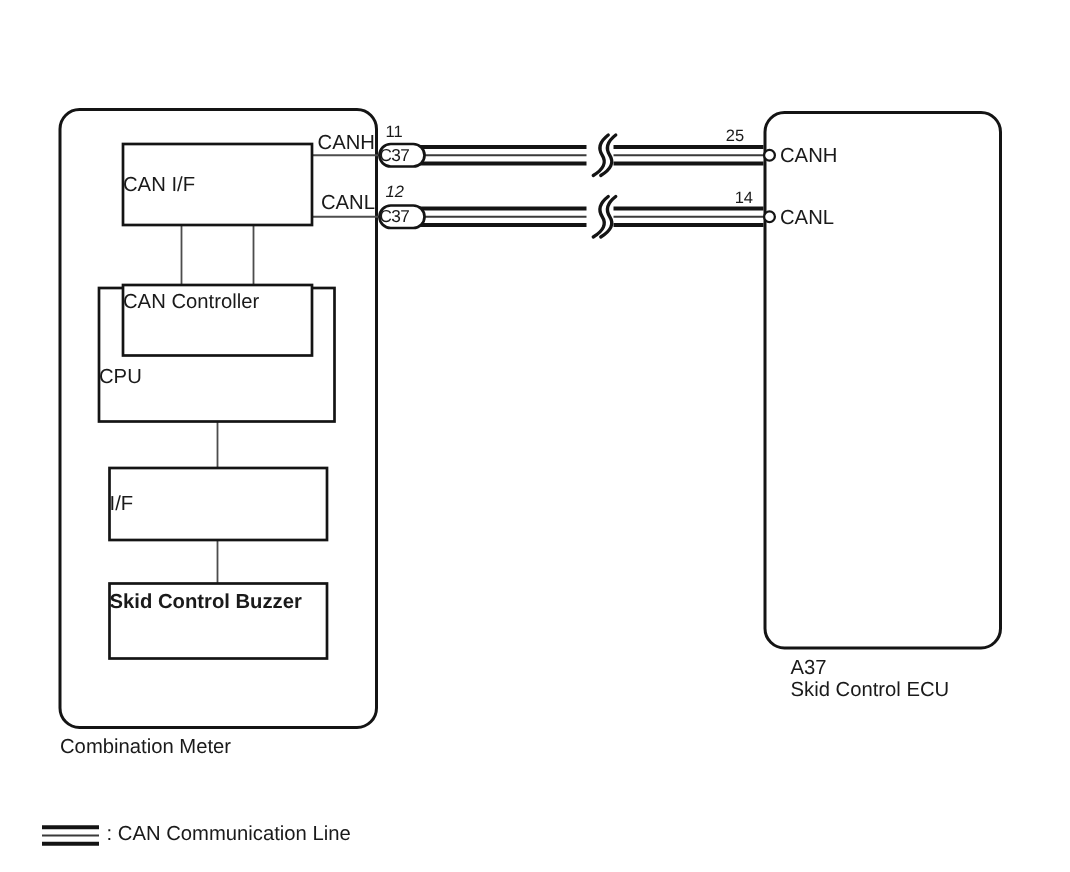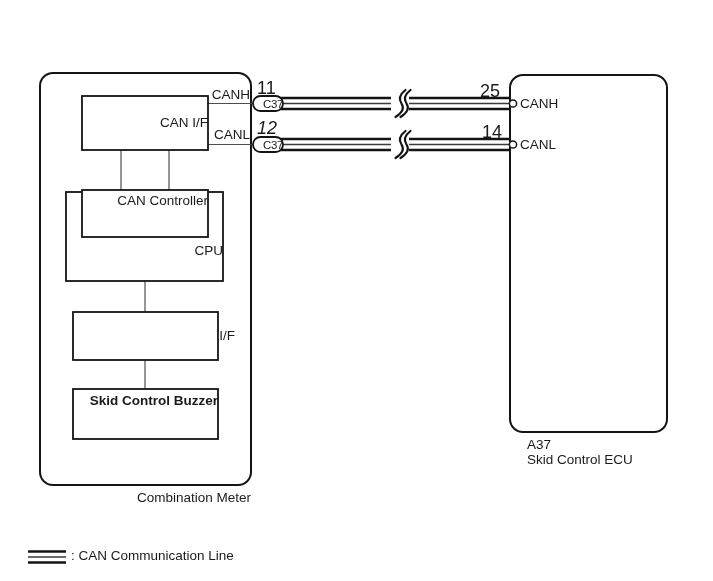--- a/index.html
+++ b/index.html
@@ -2,23 +2,23 @@
 <html><head>
 <meta charset="utf-8">
 <style>
   html,body{margin:0;padding:0;background:#fff;}
   .canvas{
     position:relative;width:713px;height:581px;background:#ffffff;
     font-family:"Liberation Sans",sans-serif;color:#1a1a1a;overflow:hidden;
   }
   .canvas svg{position:absolute;left:0;top:0;}
   .t{position:absolute;font-size:13.5px;line-height:14px;white-space:nowrap;}
-  .tc{text-align:right;}
+  .tc{text-align:left;}
   .tr{text-align:right;}
-  .pin{font-size:18px;}
+  .pin{font-size:11px;}
   .conn{font-size:11.5px;letter-spacing:-0.4px;line-height:13px;}
   .ecu-label{line-height:14.5px;}
 </style>
 </head>
 <body>
 
 <div class="canvas">
 
   <svg width="713" height="581" viewBox="0 0 713 581">
 
@@ -67,21 +67,21 @@
     <g>
       <line x1="28" y1="551.5" x2="66" y2="551.5" stroke="#141414" stroke-width="2.6"></line>
       <line x1="28" y1="557" x2="66" y2="557" stroke="#3a3a3a" stroke-width="1.4"></line>
       <line x1="28" y1="562.5" x2="66" y2="562.5" stroke="#141414" stroke-width="2.6"></line>
     </g>
   </svg>
 
   <div class="t tc" style="left:82px;top:116px;width:126px;">CAN I/F</div>
   <div class="t tc" style="left:82px;top:194px;width:126px;">CAN Controller</div>
   <div class="t tc" style="left:66px;top:244px;width:157px;">CPU</div>
-  <div class="t tc" style="left:73px;top:329px;width:145px;padding-left:17px;">I/F</div>
+  <div class="t tc" style="left:73px;top:329px;width:145px;">I/F</div>
   <div class="t tc" style="left:73px;top:394px;width:145px;font-weight:bold;">Skid Control Buzzer</div>
   <div class="t tc" style="left:40px;top:491px;width:211px;">Combination Meter</div>
 
   <div class="t tr" style="left:190px;top:88px;width:60px;">CANH</div>
   <div class="t tr" style="left:190px;top:128px;width:60px;">CANL</div>
   <div class="t pin" style="left:257px;top:81px;">11</div>
   <div class="t pin" style="left:257px;top:121px;font-style:italic;">12</div>
   <div class="t tc conn" style="left:253px;top:97.5px;width:30px;">C37</div>
   <div class="t tc conn" style="left:253px;top:138.5px;width:30px;">C37</div>
 

